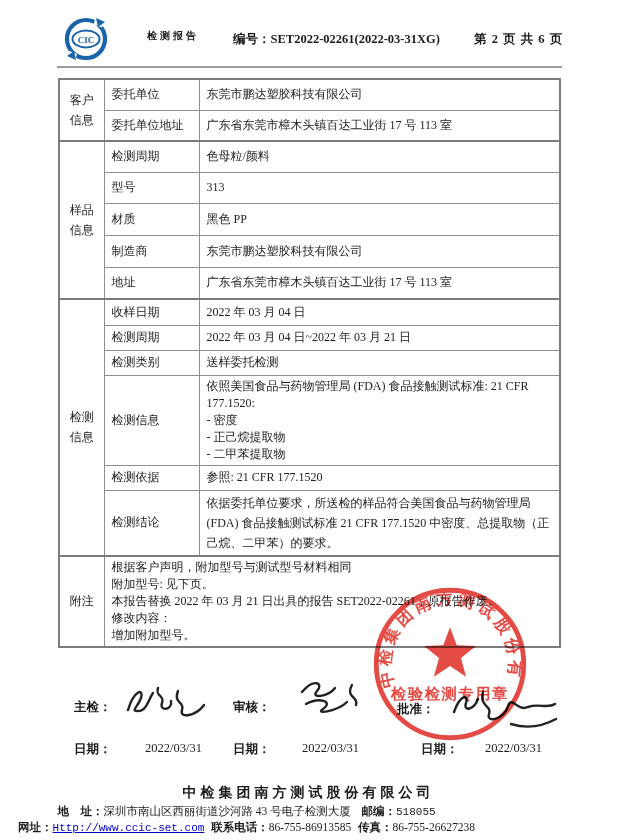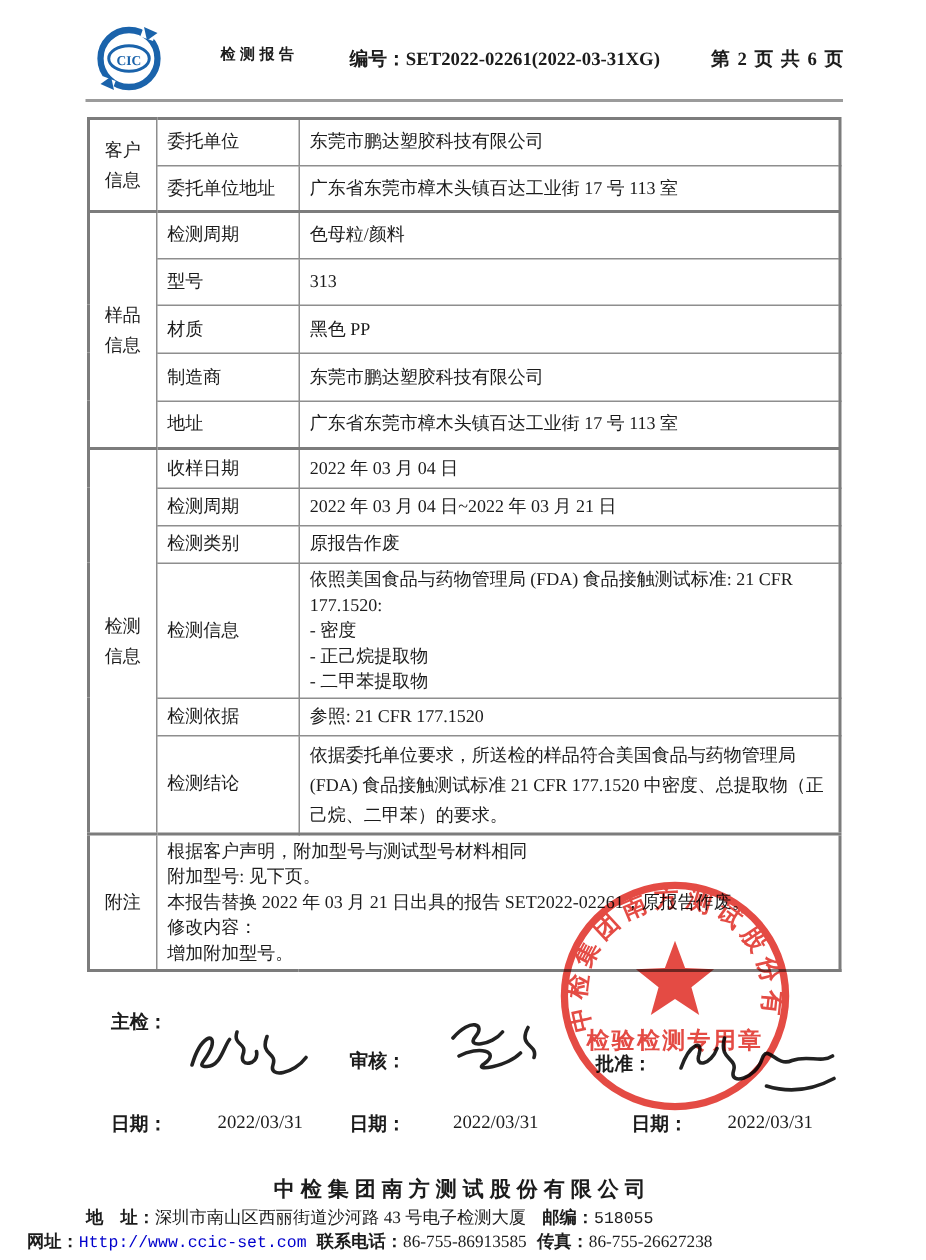--- a/index.html
+++ b/index.html
@@ -42,21 +42,21 @@
            mix-blend-mode:multiply; opacity:0.92; }
 
   
   .footer-company { left:0; top:784px; width:617px; text-align:center;
                     font-size:14px; font-weight:bold; letter-spacing:4px; }
   .footer-line { left:0; width:493px; text-align:center; font-size:11.5px; }
   .footer-line2 { top:804px; }
   .footer-line3 { top:820px; }
   .f-label { font-weight:bold; }
   .mono { font-family:"Liberation Mono","DejaVu Sans Mono",monospace; font-size:11px; }
-  .link { color:#0000cc; cursor:pointer; }
+  .link { color:#0000cc; text-decoration:underline; cursor:pointer; }
 </style>
 </head>
 <body>
 
 <div class="abs logo-wrap">
   <svg width="48" height="48" viewBox="0 0 48 48">
     <circle cx="24" cy="24" r="19" fill="none" stroke="#1a63ab" stroke-width="4.2"></circle>
 
     <rect x="33" y="2" width="9" height="9" fill="#ffffff" transform="rotate(20 37 6)"></rect>
     <rect x="5" y="37" width="9" height="9" fill="#ffffff" transform="rotate(20 9 41)"></rect>
@@ -117,21 +117,21 @@
           </td>
       <td class="field">收样日期</td>
       <td class="value">2022 年 03 月 04 日</td>
     </tr>
     <tr style="height:25px;">
       <td class="field">检测周期</td>
       <td class="value">2022 年 03 月 04 日~2022 年 03 月 21 日</td>
     </tr>
     <tr style="height:25px;">
       <td class="field">检测类别</td>
-      <td class="value">原报告作废</td>
+      <td class="value">送样委托检测</td>
     </tr>
     <tr style="height:84px;">
       <td class="field">检测信息</td>
       <td class="value">
             <div class="prelines">依照美国食品与药物管理局 (FDA) 食品接触测试标准: 21 CFR
 177.1520:
 - 密度
 - 正己烷提取物
 - 二甲苯提取物</div>
           </td>
@@ -156,21 +156,21 @@
 附加型号: 见下页。
 本报告替换 2022 年 03 月 21 日出具的报告 SET2022-02261，原报告作废。
 修改内容：
 增加附加型号。</div>
           </td>
     </tr>
   </tbody>
     </table>
 </div>
 
-<div class="abs sig-label" style="left:74px; top:673px;">主检：</div>
+<div class="abs sig-label" style="left:74px; top:699px;">主检：</div>
 <svg class="abs sig-svg" style="left:118px; top:680px;" width="92" height="44" viewBox="0 0 92 44">
   <path d="M10 30 C16 10 26 8 23 18 C20 27 12 31 20 31 C29 31 31 18 35 13 M40 8 C37 17 47 15 44 23 C41 32 55 30 53 21 M60 11 C55 24 67 21 64 30 C61 39 78 36 86 25"></path>
 </svg>
 <div class="abs sig-label" style="left:233px; top:699px;">审核：</div>
 <svg class="abs sig-svg" style="left:290px; top:676px;" width="82" height="46" viewBox="0 0 82 46">
   <path d="M12 16 C24 2 34 7 27 15 C20 23 38 21 45 12 M16 28 C29 21 44 25 33 33 C24 39 48 35 57 26 M62 9 C55 22 69 20 66 29"></path>
 </svg>
 <div class="abs sig-label" style="left:397px; top:701px;">批准：</div>
 <svg class="abs sig-svg" style="left:448px; top:682px;" width="112" height="52" viewBox="0 0 112 52">
   <path d="M6 30 C12 13 21 11 18 21 C15 30 26 28 30 17 M35 10 C31 25 44 23 41 32 C38 42 56 37 60 24 C64 13 69 30 80 25 C91 21 99 27 107 22 M63 42 C79 47 95 44 108 37"></path>

